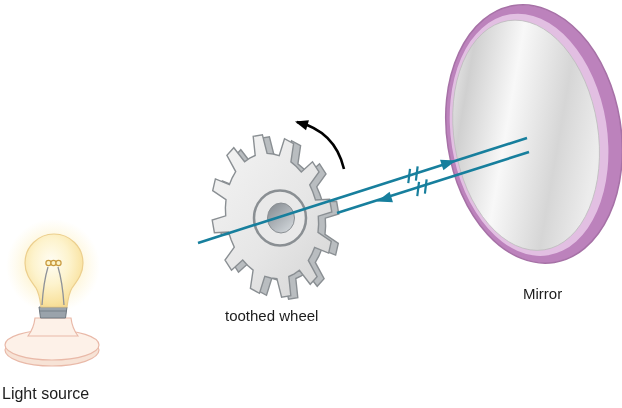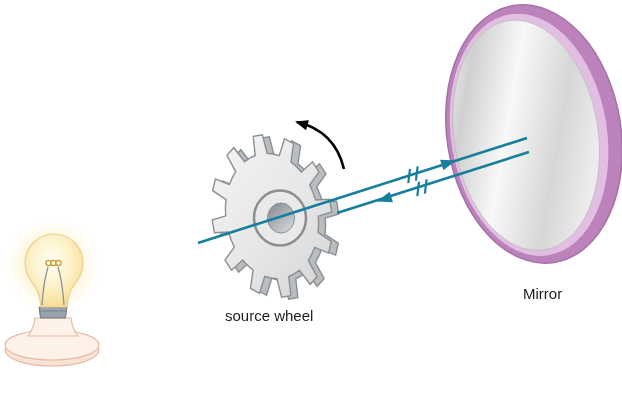--- a/index.html
+++ b/index.html
@@ -91,16 +91,17 @@
       <line x1="2" y1="6.5" x2="8" y2="-6.5"></line>
     </g>
     <g transform="translate(421,188) rotate(-17.7)" stroke-width="2.2">
       <line x1="-6" y1="6.5" x2="0" y2="-6.5"></line>
       <line x1="2" y1="6.5" x2="8" y2="-6.5"></line>
     </g>
   </g>
 </svg>
 
 <div class="label" style="left:225px;top:305px;">
-  <div>source wheel</div>
+  <div>toothed wheel</div>
 </div>
 <div class="label" style="left:523px;top:283px;">Mirror</div>
+<div class="label big" style="left:2px;top:383px;">Light source</div>
 </div>
 
 </body></html>

